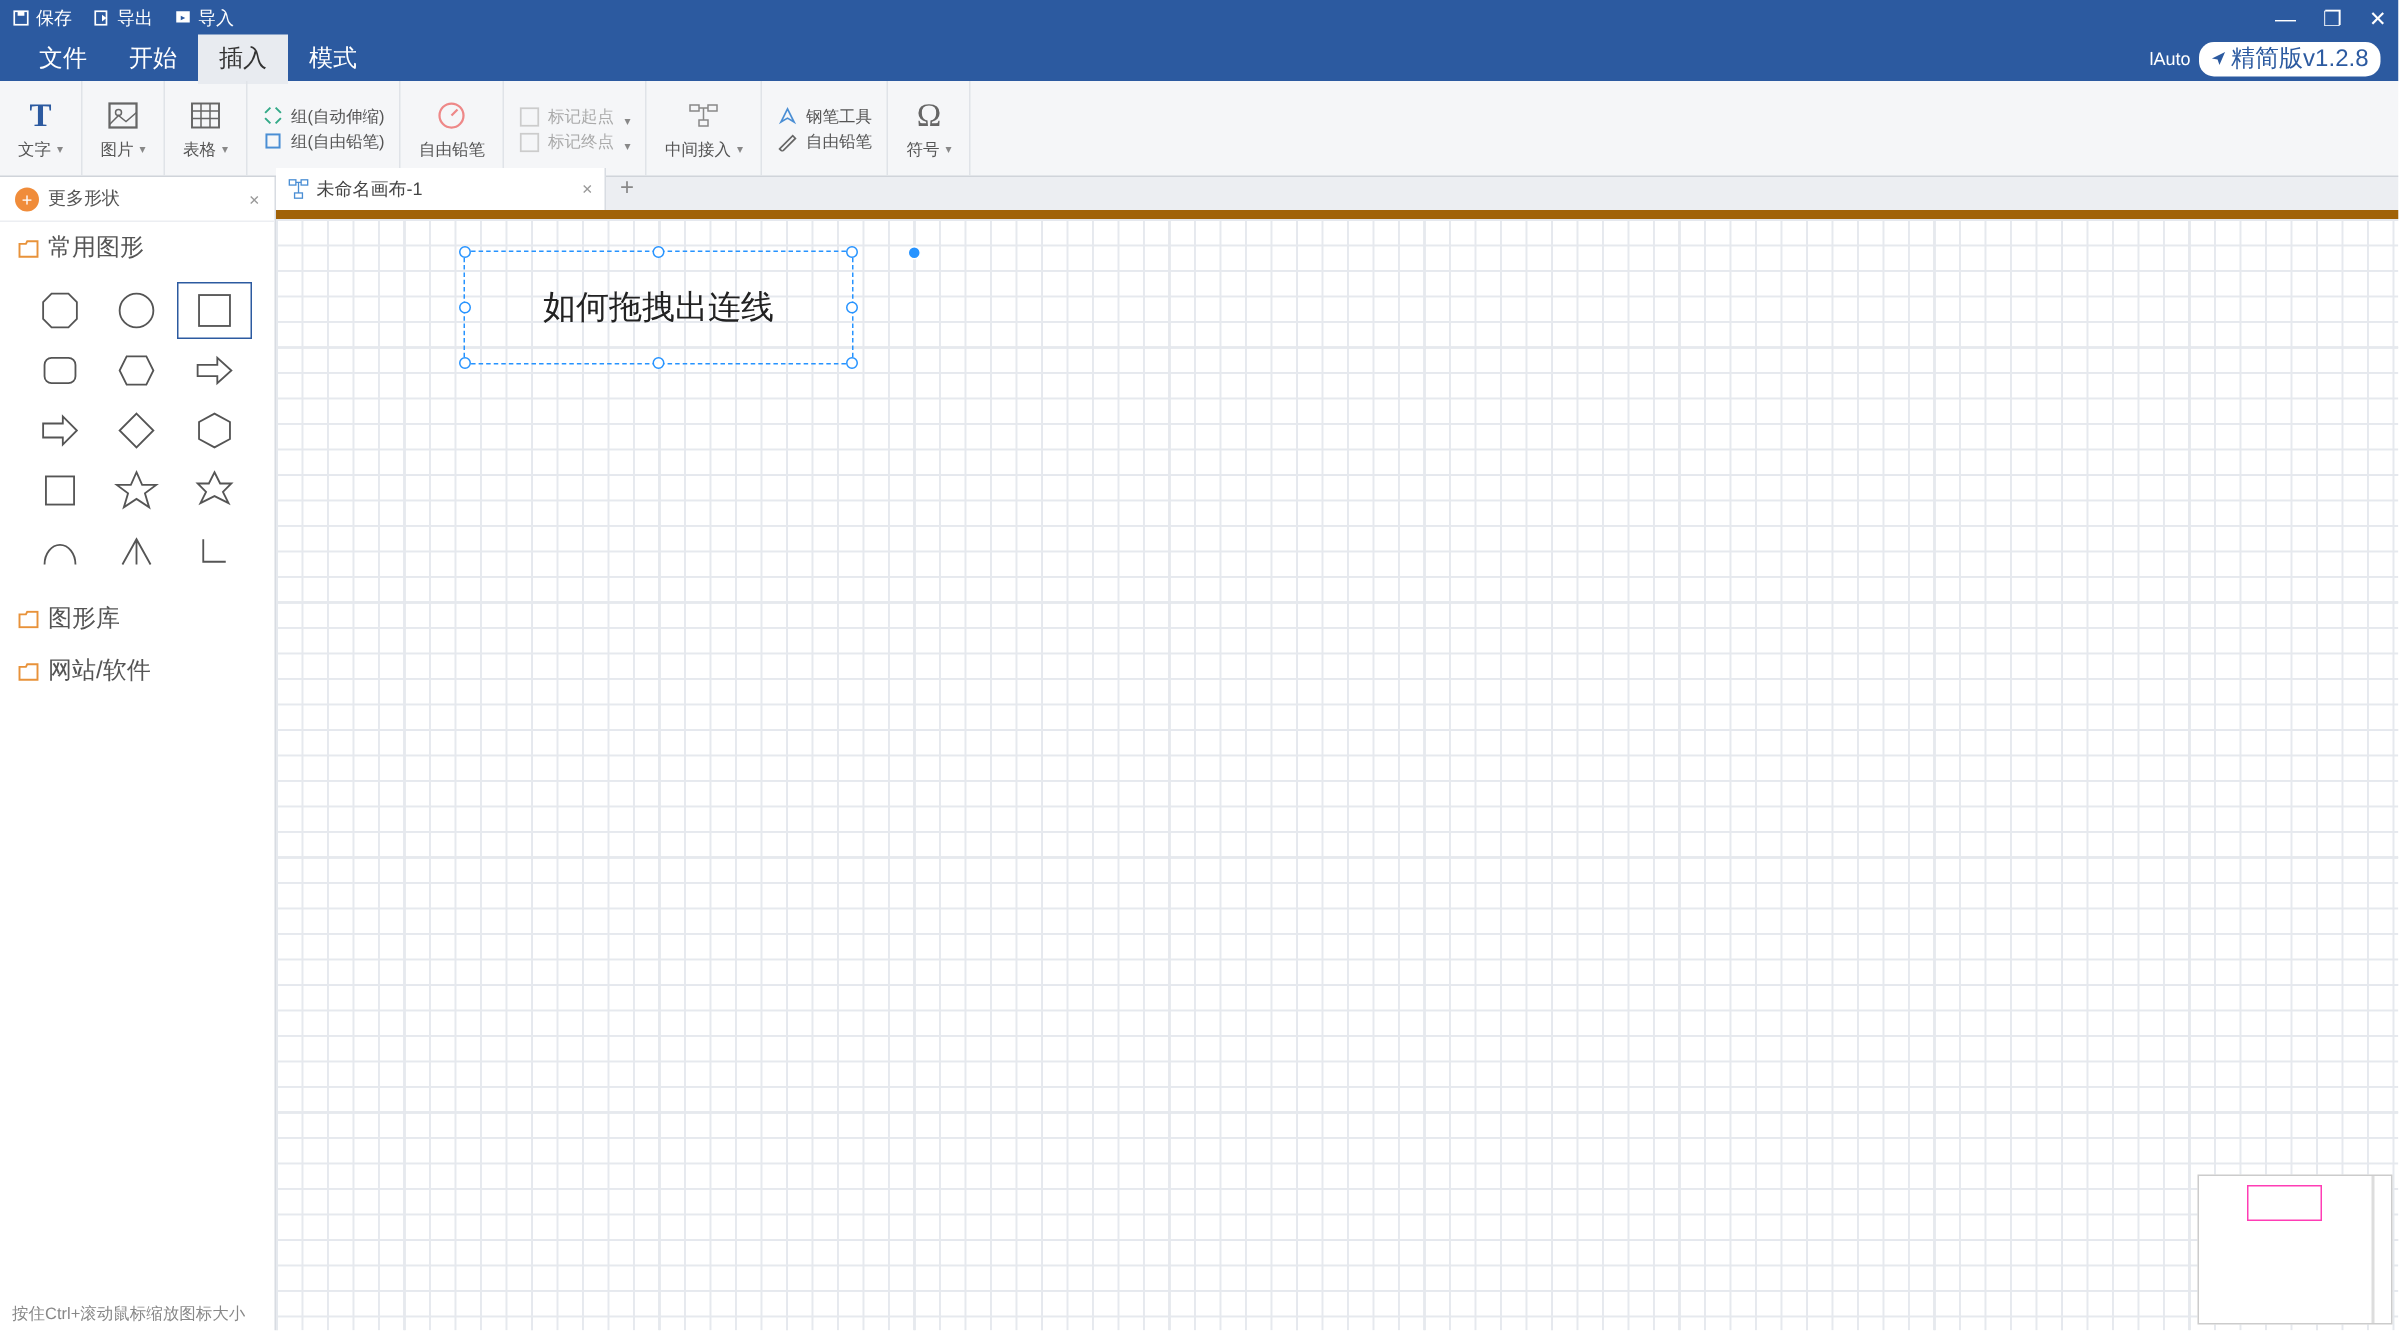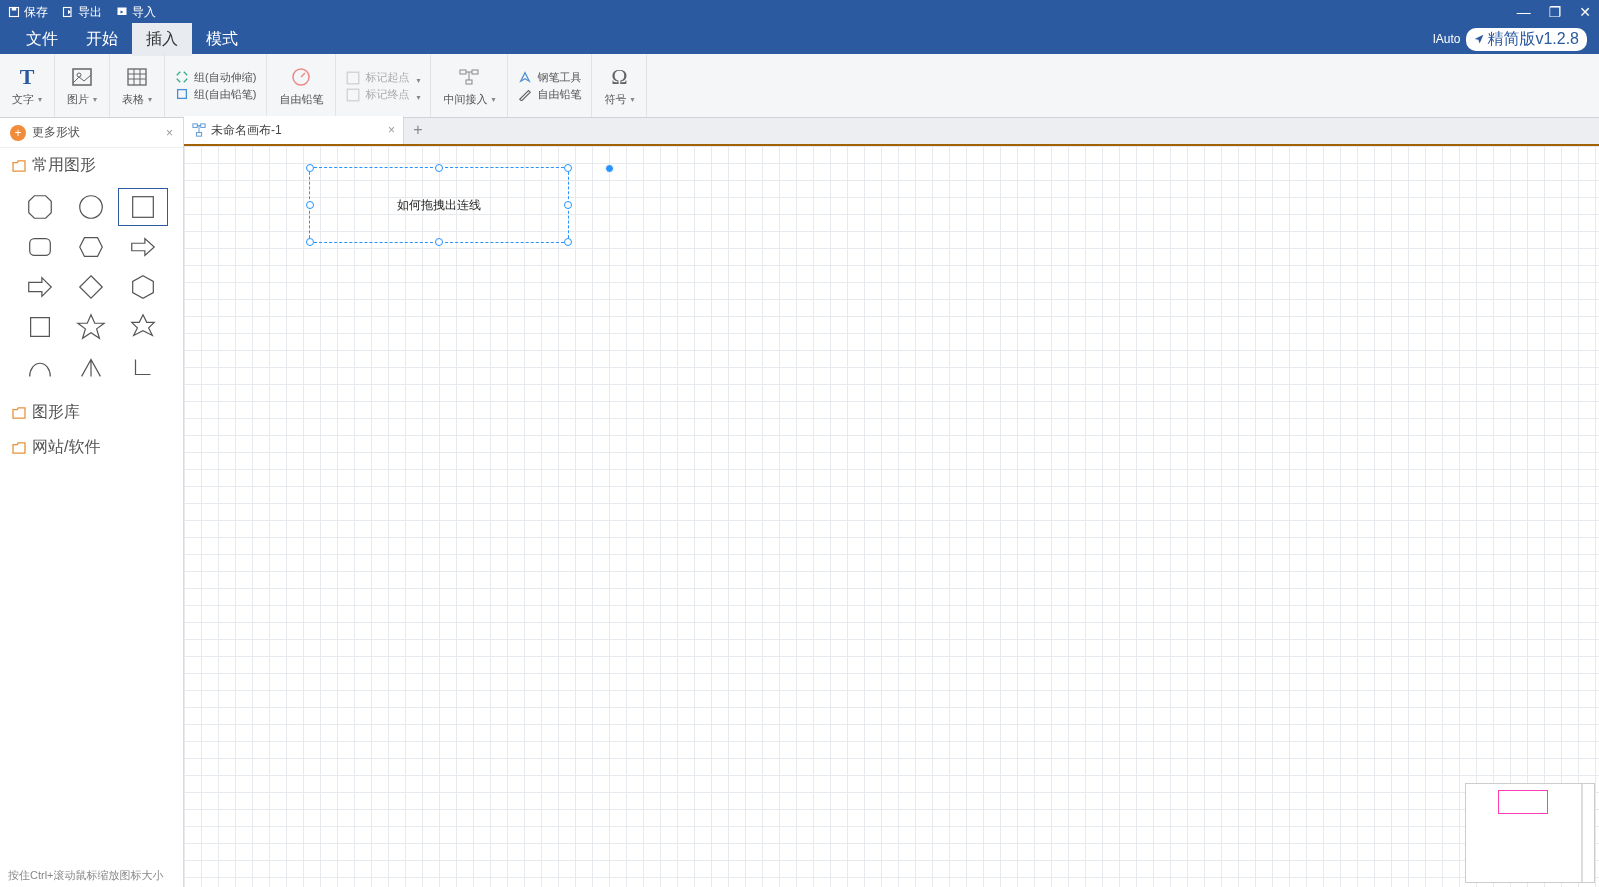--- a/index.html
+++ b/index.html
@@ -42,39 +42,39 @@
 .sidebar .cat { display: flex; align-items: center; padding: 7px 12px; font-size: 16px; color: #555; cursor: pointer; gap: 6px; }
 .sidebar .cat svg { width: 14px; height: 12px; fill: none; stroke: #e8923a; stroke-width: 1.5; }
 .shape-grid { display: grid; grid-template-columns: repeat(3, 1fr); gap: 4px; padding: 6px 16px 10px; }
 .shape-grid .shape-cell { height: 36px; display: flex; align-items: center; justify-content: center; cursor: pointer; }
 .shape-grid .shape-cell svg { width: 30px; height: 30px; stroke: #555; stroke-width: 1.3; fill: none; }
 .shape-grid .shape-cell.selected { outline: 1px solid #2c5aa0; }
 .sidebar .footer-hint { margin-top: auto; font-size: 11px; color: #888; padding: 4px 8px; }
 
 
 .canvas-area { flex: 1; display: flex; flex-direction: column; position: relative; }
-.tabbar { height: 28px; background: #eceef2; border-bottom: 2px solid #a16207; display: flex; align-items: flex-end; }
+.tabbar { height: 28px; background: #eceef2; border-bottom: 6px solid #a16207; display: flex; align-items: flex-end; }
 .tabbar .tab { height: 28px; background: #fff; border-right: 1px solid #d8dce2; display: flex; align-items: center; padding: 0 28px 0 8px; font-size: 12px; color: #444; position: relative; gap: 5px; min-width: 220px; }
 .tabbar .tab svg { width: 14px; height: 14px; }
 .tabbar .tab .tab-close { position: absolute; right: 8px; color: #999; cursor: pointer; font-size: 12px; }
 .tabbar .tab-add { width: 28px; height: 28px; display: flex; align-items: center; justify-content: center; color: #888; cursor: pointer; font-size: 16px; }
 
 .canvas { flex: 1; position: relative; overflow: hidden; background: #fff; }
 .grid-bg { position: absolute; inset: 0;
   background-image:
     linear-gradient(to right, #e6e9ee 1px, transparent 1px),
     linear-gradient(to bottom, #e6e9ee 1px, transparent 1px),
     linear-gradient(to right, #d4d8df 1px, transparent 1px),
     linear-gradient(to bottom, #d4d8df 1px, transparent 1px);
   background-size: 17px 17px, 17px 17px, 85px 85px, 85px 85px;
 }
 
 .selected-box { position: absolute; left: 125px; top: 21px; width: 260px; height: 76px;
   border: 1px dashed #2693ff; }
-.selected-box .text { position: absolute; inset: 0; display: flex; align-items: center; justify-content: center; font-size: 12px; color: #222; }
+.selected-box .text { position: absolute; inset: 0; display: flex; align-items: center; justify-content: center; font-size: 22px; color: #222; }
 .handle { position: absolute; width: 8px; height: 8px; border: 1px solid #2693ff; background: #fff; border-radius: 50%; }
 .h-tl { left: -4px; top: -4px; } .h-tm { left: calc(50% - 4px); top: -4px; } .h-tr { right: -4px; top: -4px; }
 .h-ml { left: -4px; top: calc(50% - 4px); } .h-mr { right: -4px; top: calc(50% - 4px); }
 .h-bl { left: -4px; bottom: -4px; } .h-bm { left: calc(50% - 4px); bottom: -4px; } .h-br { right: -4px; bottom: -4px; }
 .conn-handle { position: absolute; width: 9px; height: 9px; background: #2693ff; border: 1.5px solid #fff; border-radius: 50%; right: -46px; top: -4px; }
 
 .minimap { position: absolute; right: 4px; bottom: 4px; width: 130px; height: 100px; background: #fff; border: 1px solid #ccc; }
 .minimap .mm-rect { position: absolute; left: 32px; top: 6px; width: 50px; height: 24px; border: 1.5px solid #ff3db5; }
 .minimap .mm-sep { position: absolute; right: 12px; top: 0; bottom: 0; width: 1px; background: #ddd; }
 .minimap .mm-sep2 { position: absolute; right: 0; top: 0; bottom: 0; width: 12px; border-left:1px solid #ddd; }

